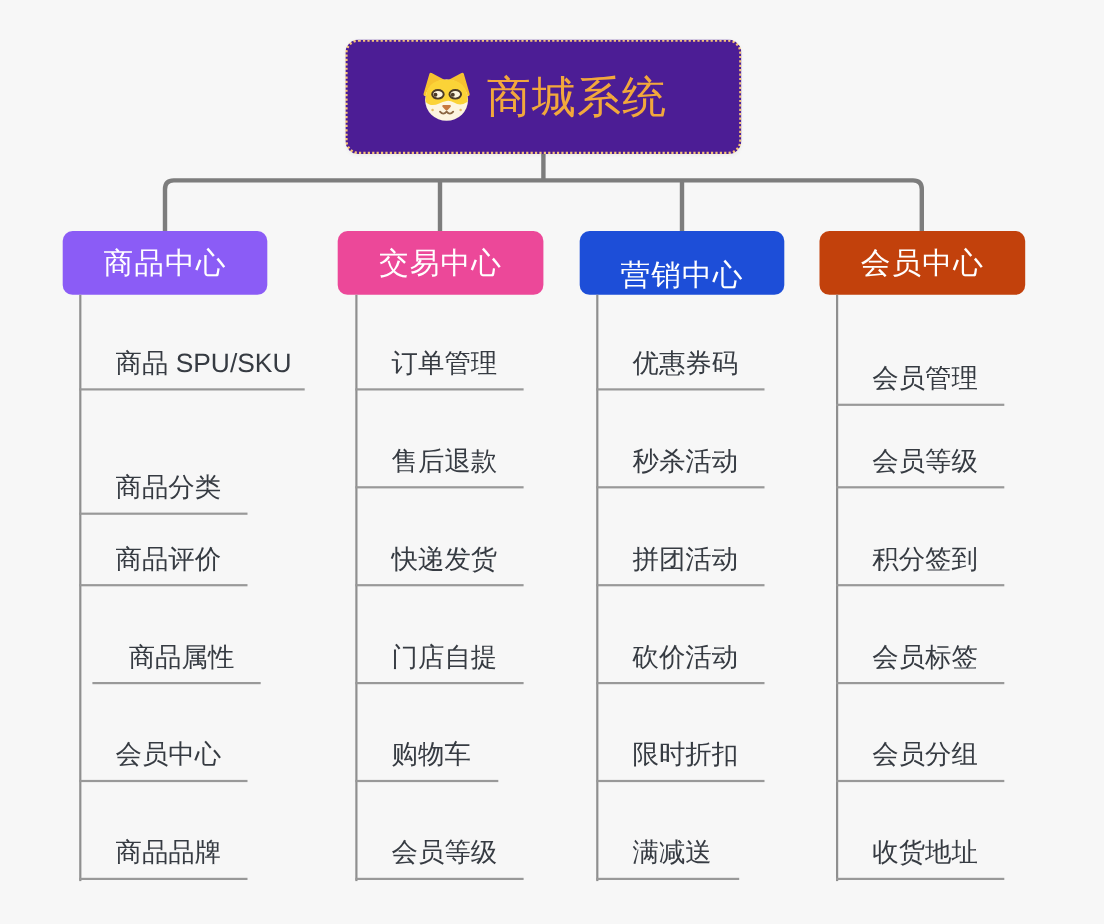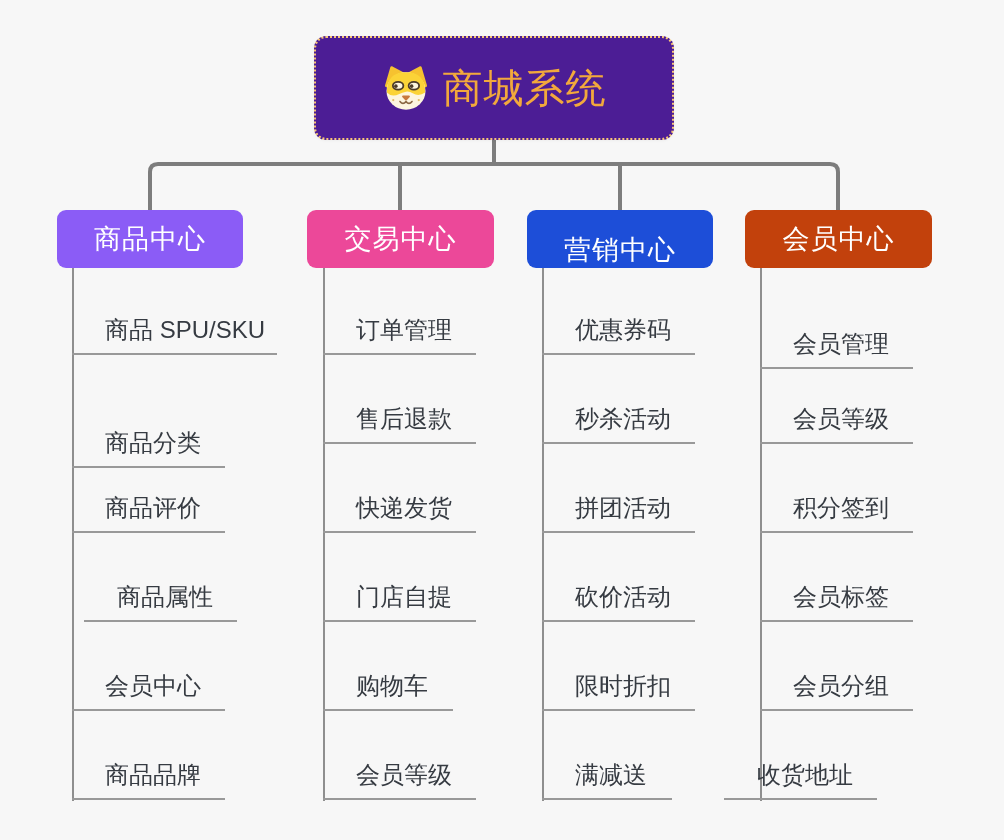--- a/index.html
+++ b/index.html
@@ -127,15 +127,15 @@
   <div class="item" style="left:542px;top:577px;width:153px">砍价活动</div>
   <div class="item" style="left:542px;top:488px;width:153px">拼团活动</div>
   <div class="item" style="left:542px;top:666px;width:153px">限时折扣</div>
   <div class="item" style="left:542px;top:755px;width:130px">满减送</div>
 
   <div class="item" style="left:760px;top:324px;width:153px">会员管理</div>
   <div class="item" style="left:760px;top:399px;width:153px">会员等级</div>
   <div class="item" style="left:760px;top:488px;width:153px">积分签到</div>
   <div class="item" style="left:760px;top:577px;width:153px">会员标签</div>
   <div class="item" style="left:760px;top:666px;width:153px">会员分组</div>
-  <div class="item" style="left:724px;top:755px;width:153px">收货地址</div>
+  <div class="item" style="left:760px;top:755px;width:153px">收货地址</div>
 
 </div>
 
 </body></html>

